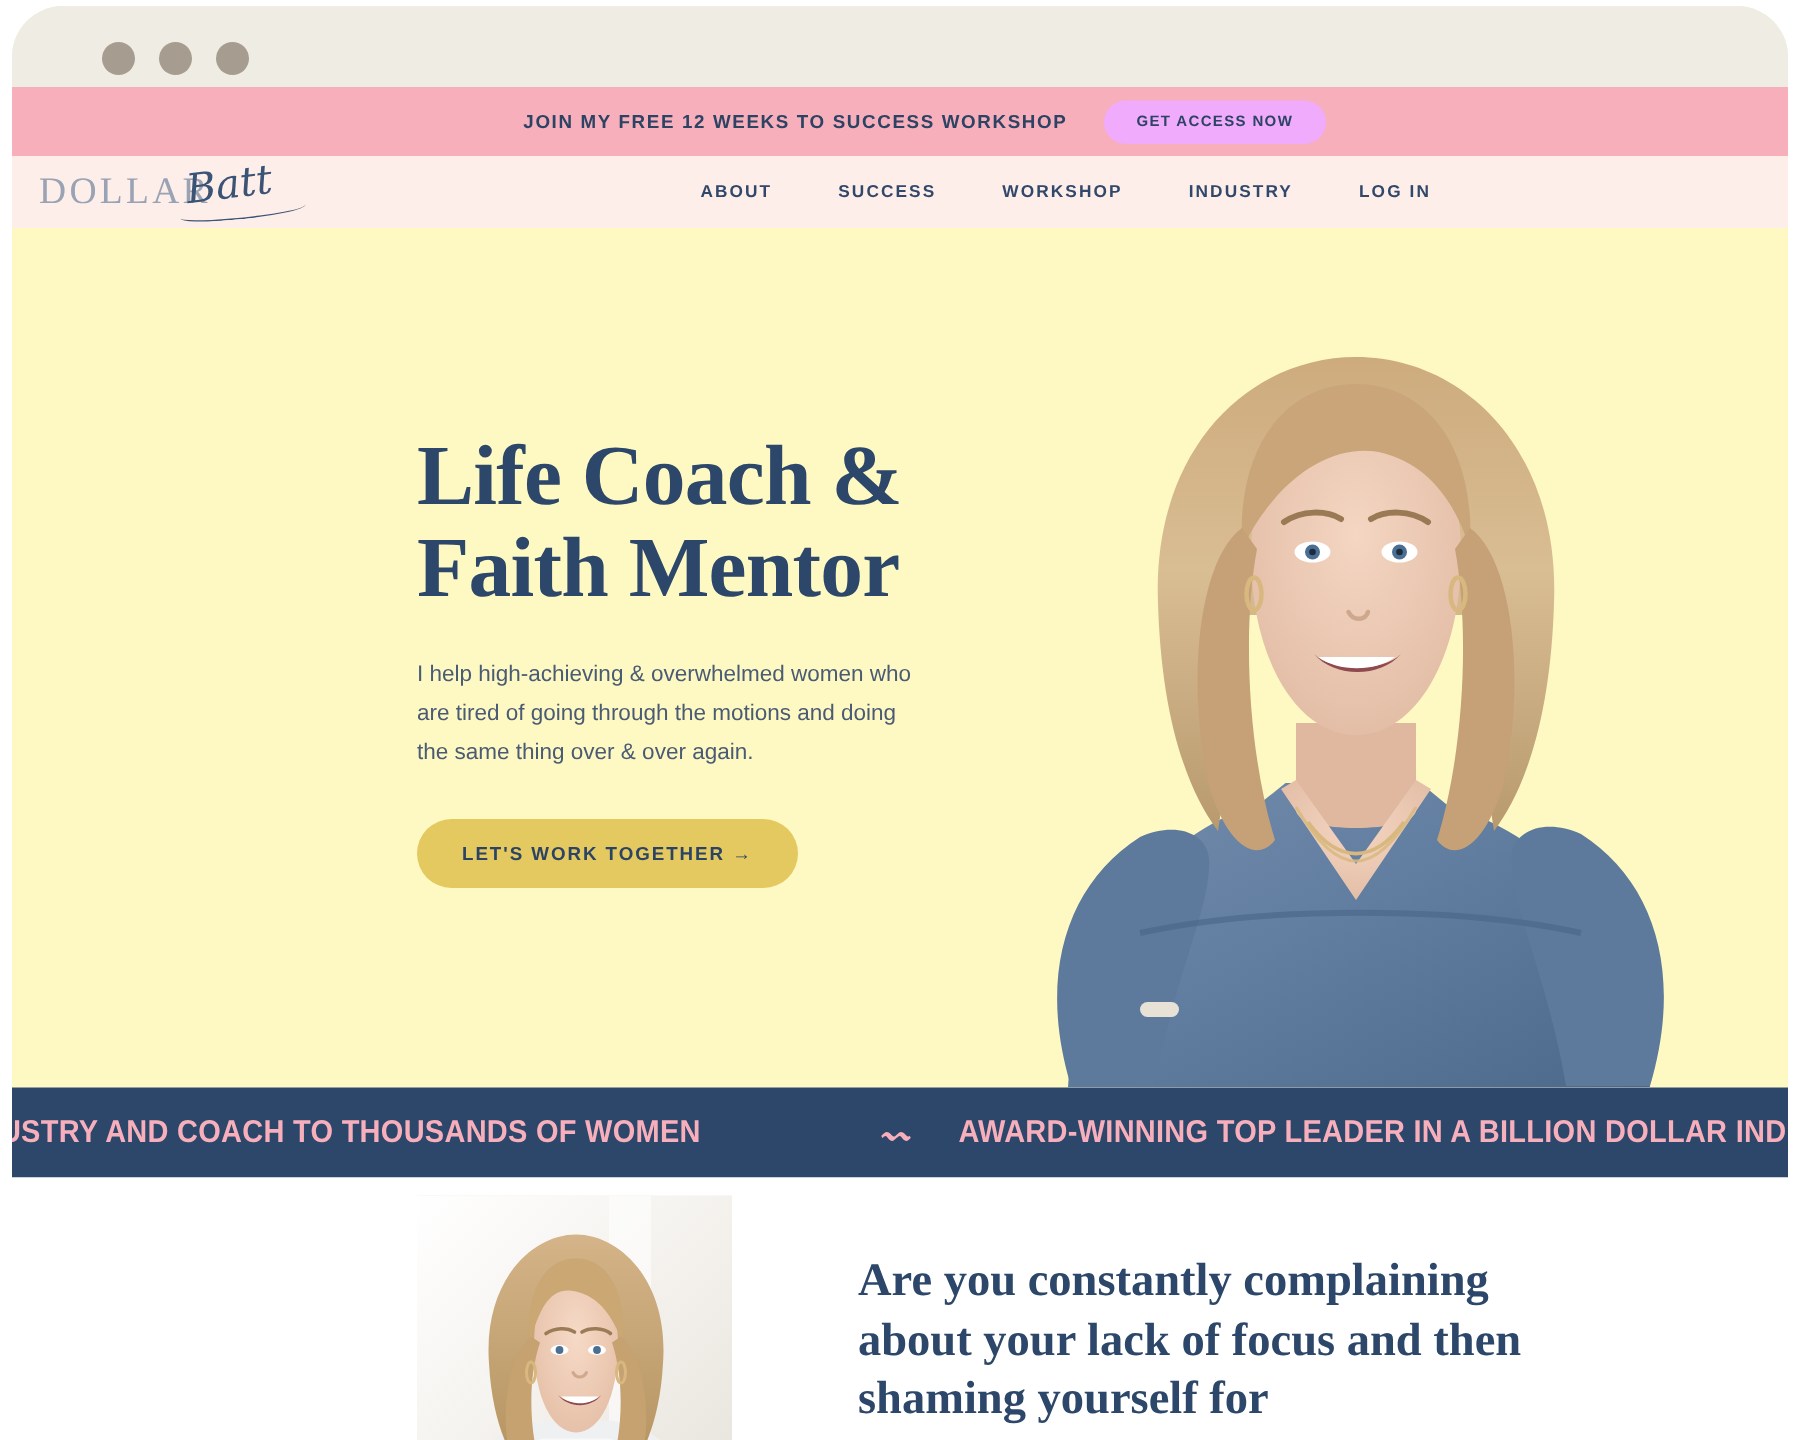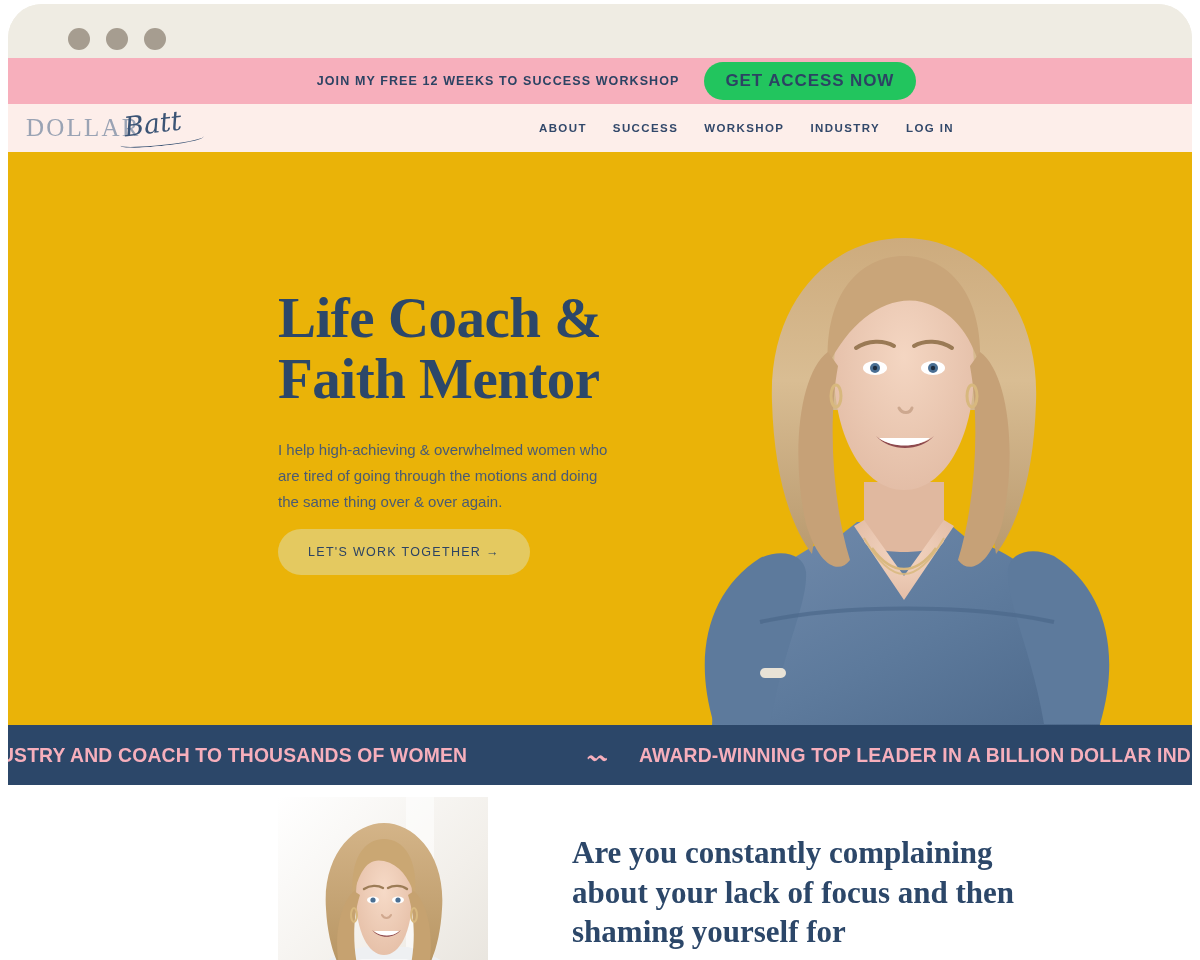--- a/index.html
+++ b/index.html
@@ -67,26 +67,26 @@
     padding-left: 33px;
   }
   .announce-text {
     font-size: 12.5px;
     font-weight: bold;
     letter-spacing: 1.1px;
     color: #2c4363;
     white-space: nowrap;
   }
   .announce-btn {
-    background: #22c55e;
+    background: #f0abfc;
     color: #2c4363;
     border: none;
     border-radius: 20px;
     padding: 9px 22px;
-    font-size: 17px;
+    font-size: 10px;
     font-weight: bold;
     letter-spacing: 0.9px;
     font-family: "Liberation Sans", sans-serif;
     cursor: pointer;
     white-space: nowrap;
   }
 
   
   .header {
     position: relative;
@@ -133,36 +133,36 @@
     transform: rotate(-5deg);
   }
 
   .nav {
     position: absolute;
     right: 238px;
     top: 0;
     height: 48px;
     display: flex;
     align-items: center;
-    gap: 26px;
+    gap: 44px;
   }
   .nav a {
     font-size: 11.5px;
     font-weight: bold;
     letter-spacing: 1.4px;
     color: #32486a;
     text-decoration: none;
     white-space: nowrap;
   }
 
   
   .hero {
     position: relative;
     height: 573px;
-    background: #eab308;
+    background: #fef9c3;
     overflow: hidden;
   }
   .hero-copy {
     position: absolute;
     left: 270px;
     top: 135px;
     width: 350px;
     z-index: 3;
   }
   .hero-title {
@@ -173,28 +173,28 @@
     letter-spacing: -0.5px;
   }
   .hero-sub {
     margin-top: 28px;
     font-size: 15px;
     line-height: 1.75;
     color: #4a5b74;
     width: 338px;
   }
   .hero-btn {
-    margin-top: 13px;
+    margin-top: 30px;
     background: #e4c960;
     color: #2c4363;
     border: none;
     border-radius: 26px;
     padding: 16px 30px;
     font-size: 12.5px;
-    font-weight: normal;
+    font-weight: bold;
     letter-spacing: 1.3px;
     font-family: "Liberation Sans", sans-serif;
     cursor: pointer;
   }
 
   
   .portrait {
     position: absolute;
     right: -10px;
     bottom: 0;

